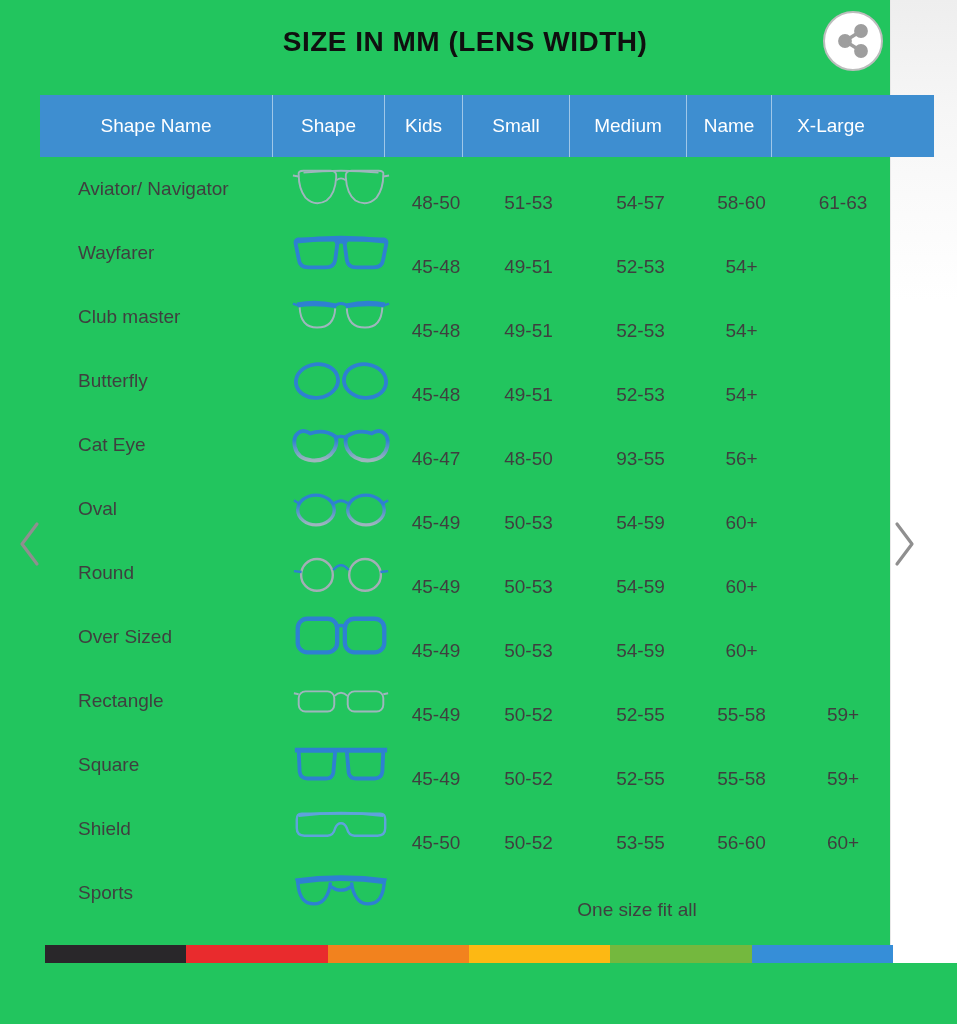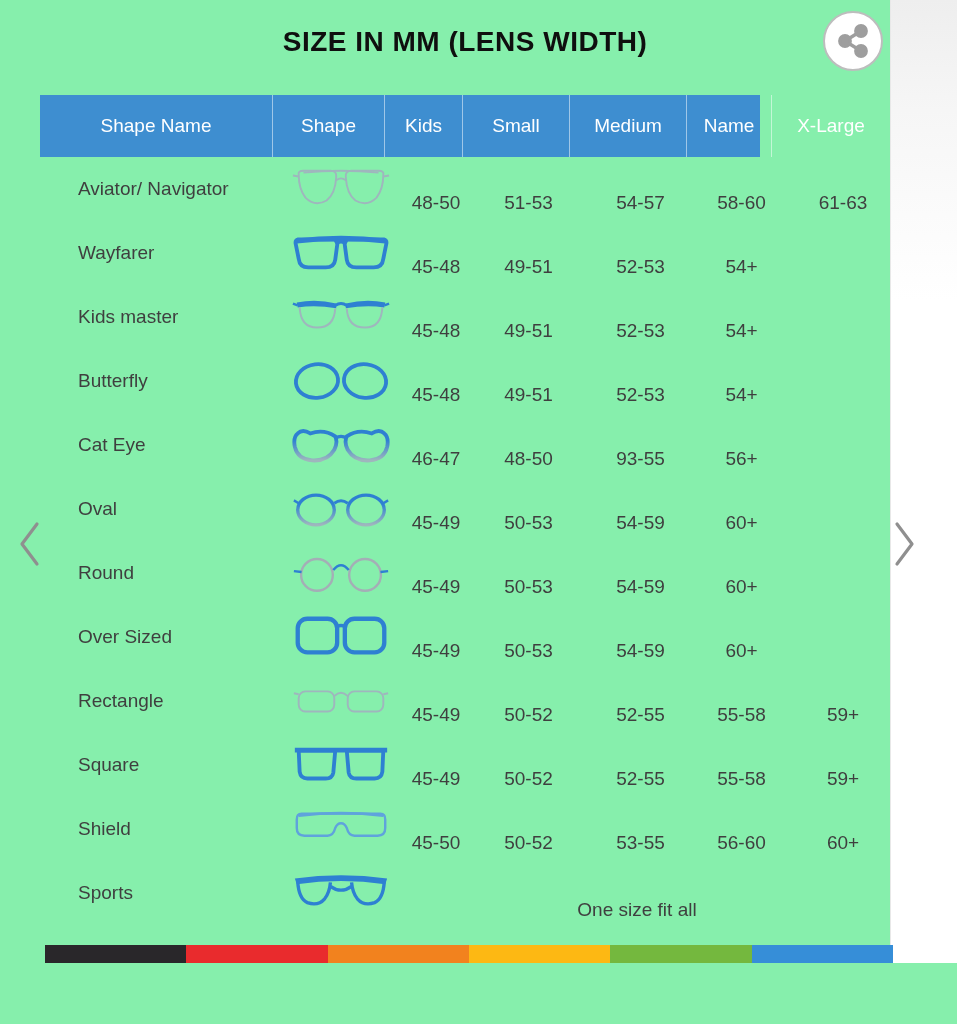--- a/index.html
+++ b/index.html
@@ -1,26 +1,26 @@
 <!DOCTYPE html>
 <html><head>
 <meta charset="utf-8">
 <style>
   html,body{margin:0;padding:0;background:#fff;}
-  .page{position:relative;width:957px;height:1024px;background:#86efac;overflow:hidden;
+  .page{position:relative;width:957px;height:1024px;background:#22c55e;overflow:hidden;
         font-family:"Liberation Sans",sans-serif;}
   .right-gutter{position:absolute;left:890px;top:0;width:67px;height:963px;
         background:linear-gradient(180deg,#eeeeee 0px,#f6f6f6 110px,#ffffff 300px);
         border-left:1px solid #e8e8e8;}
   .title{position:absolute;left:40px;top:26px;width:850px;margin:0;text-align:center;
         font-size:28px;font-weight:bold;letter-spacing:.5px;color:#0f0f0f;}
   .share-btn{position:absolute;left:823px;top:11px;width:60px;height:60px;border-radius:50%;
         border:2px solid #bdbdbd;background:#ffffff;display:flex;align-items:center;
         justify-content:center;cursor:pointer;padding:0;box-sizing:border-box;}
-  .header-row{position:absolute;left:40px;top:95px;width:720px;height:62px;display:grid;
+  .header-row{position:absolute;left:40px;top:95px;width:894px;height:62px;display:grid;
         grid-template-columns:233px 112px 78px 107px 117px 85px 118px;}
   .hcell{display:flex;align-items:center;justify-content:center;color:#ffffff;font-size:19px;
         border-right:1px solid rgba(255,255,255,.5);}
   .hcell:last-child{border-right:none;}
   .rows{position:absolute;left:52px;top:157px;width:850px;}
   .row{display:grid;grid-template-columns:233px 112px 78px 107px 117px 85px 118px;
         height:64px;align-items:center;}
   .cell-name{font-size:19px;color:#3f3f3f;padding-left:26px;white-space:nowrap;}
   .cell-icon{display:flex;justify-content:center;align-items:center;}
   .cell-size{font-size:19px;color:#3f3f3f;text-align:center;margin-top:28px;}
@@ -91,21 +91,21 @@
             <path d="M46,14 Q52,10 58,14" fill="none" stroke="#2e80d2" stroke-width="4"></path>
           </svg>
         </div>
         <div class="cell-size">45-48</div>
         <div class="cell-size">49-51</div>
         <div class="cell-size">52-53</div>
         <div class="cell-size">54+</div>
         <div class="cell-size"></div>
       </div>
       <div class="row">
-        <div class="cell-name">Kids master</div>
+        <div class="cell-name">Club master</div>
         <div class="cell-icon">
           <svg viewBox="0 0 104 48" width="100" height="48">
             <path d="M6,9 Q26,5 47,10 L47,15 Q26,11 7,14 Z" fill="#2e80d2"></path>
             <path d="M98,9 Q78,5 57,10 L57,15 Q78,11 97,14 Z" fill="#2e80d2"></path>
             <path d="M46,12 Q52,8 58,12" fill="none" stroke="#2e80d2" stroke-width="3"></path>
             <path d="M9,14 Q10,35 27,35 Q45,35 46,15" fill="none" stroke="#9fb6bd" stroke-width="2"></path>
             <path d="M95,14 Q94,35 77,35 Q59,35 58,15" fill="none" stroke="#9fb6bd" stroke-width="2"></path>
             <path d="M2,10 L7,12 M102,10 L97,12" stroke="#2e80d2" stroke-width="2.5"></path>
           </svg>
         </div>

